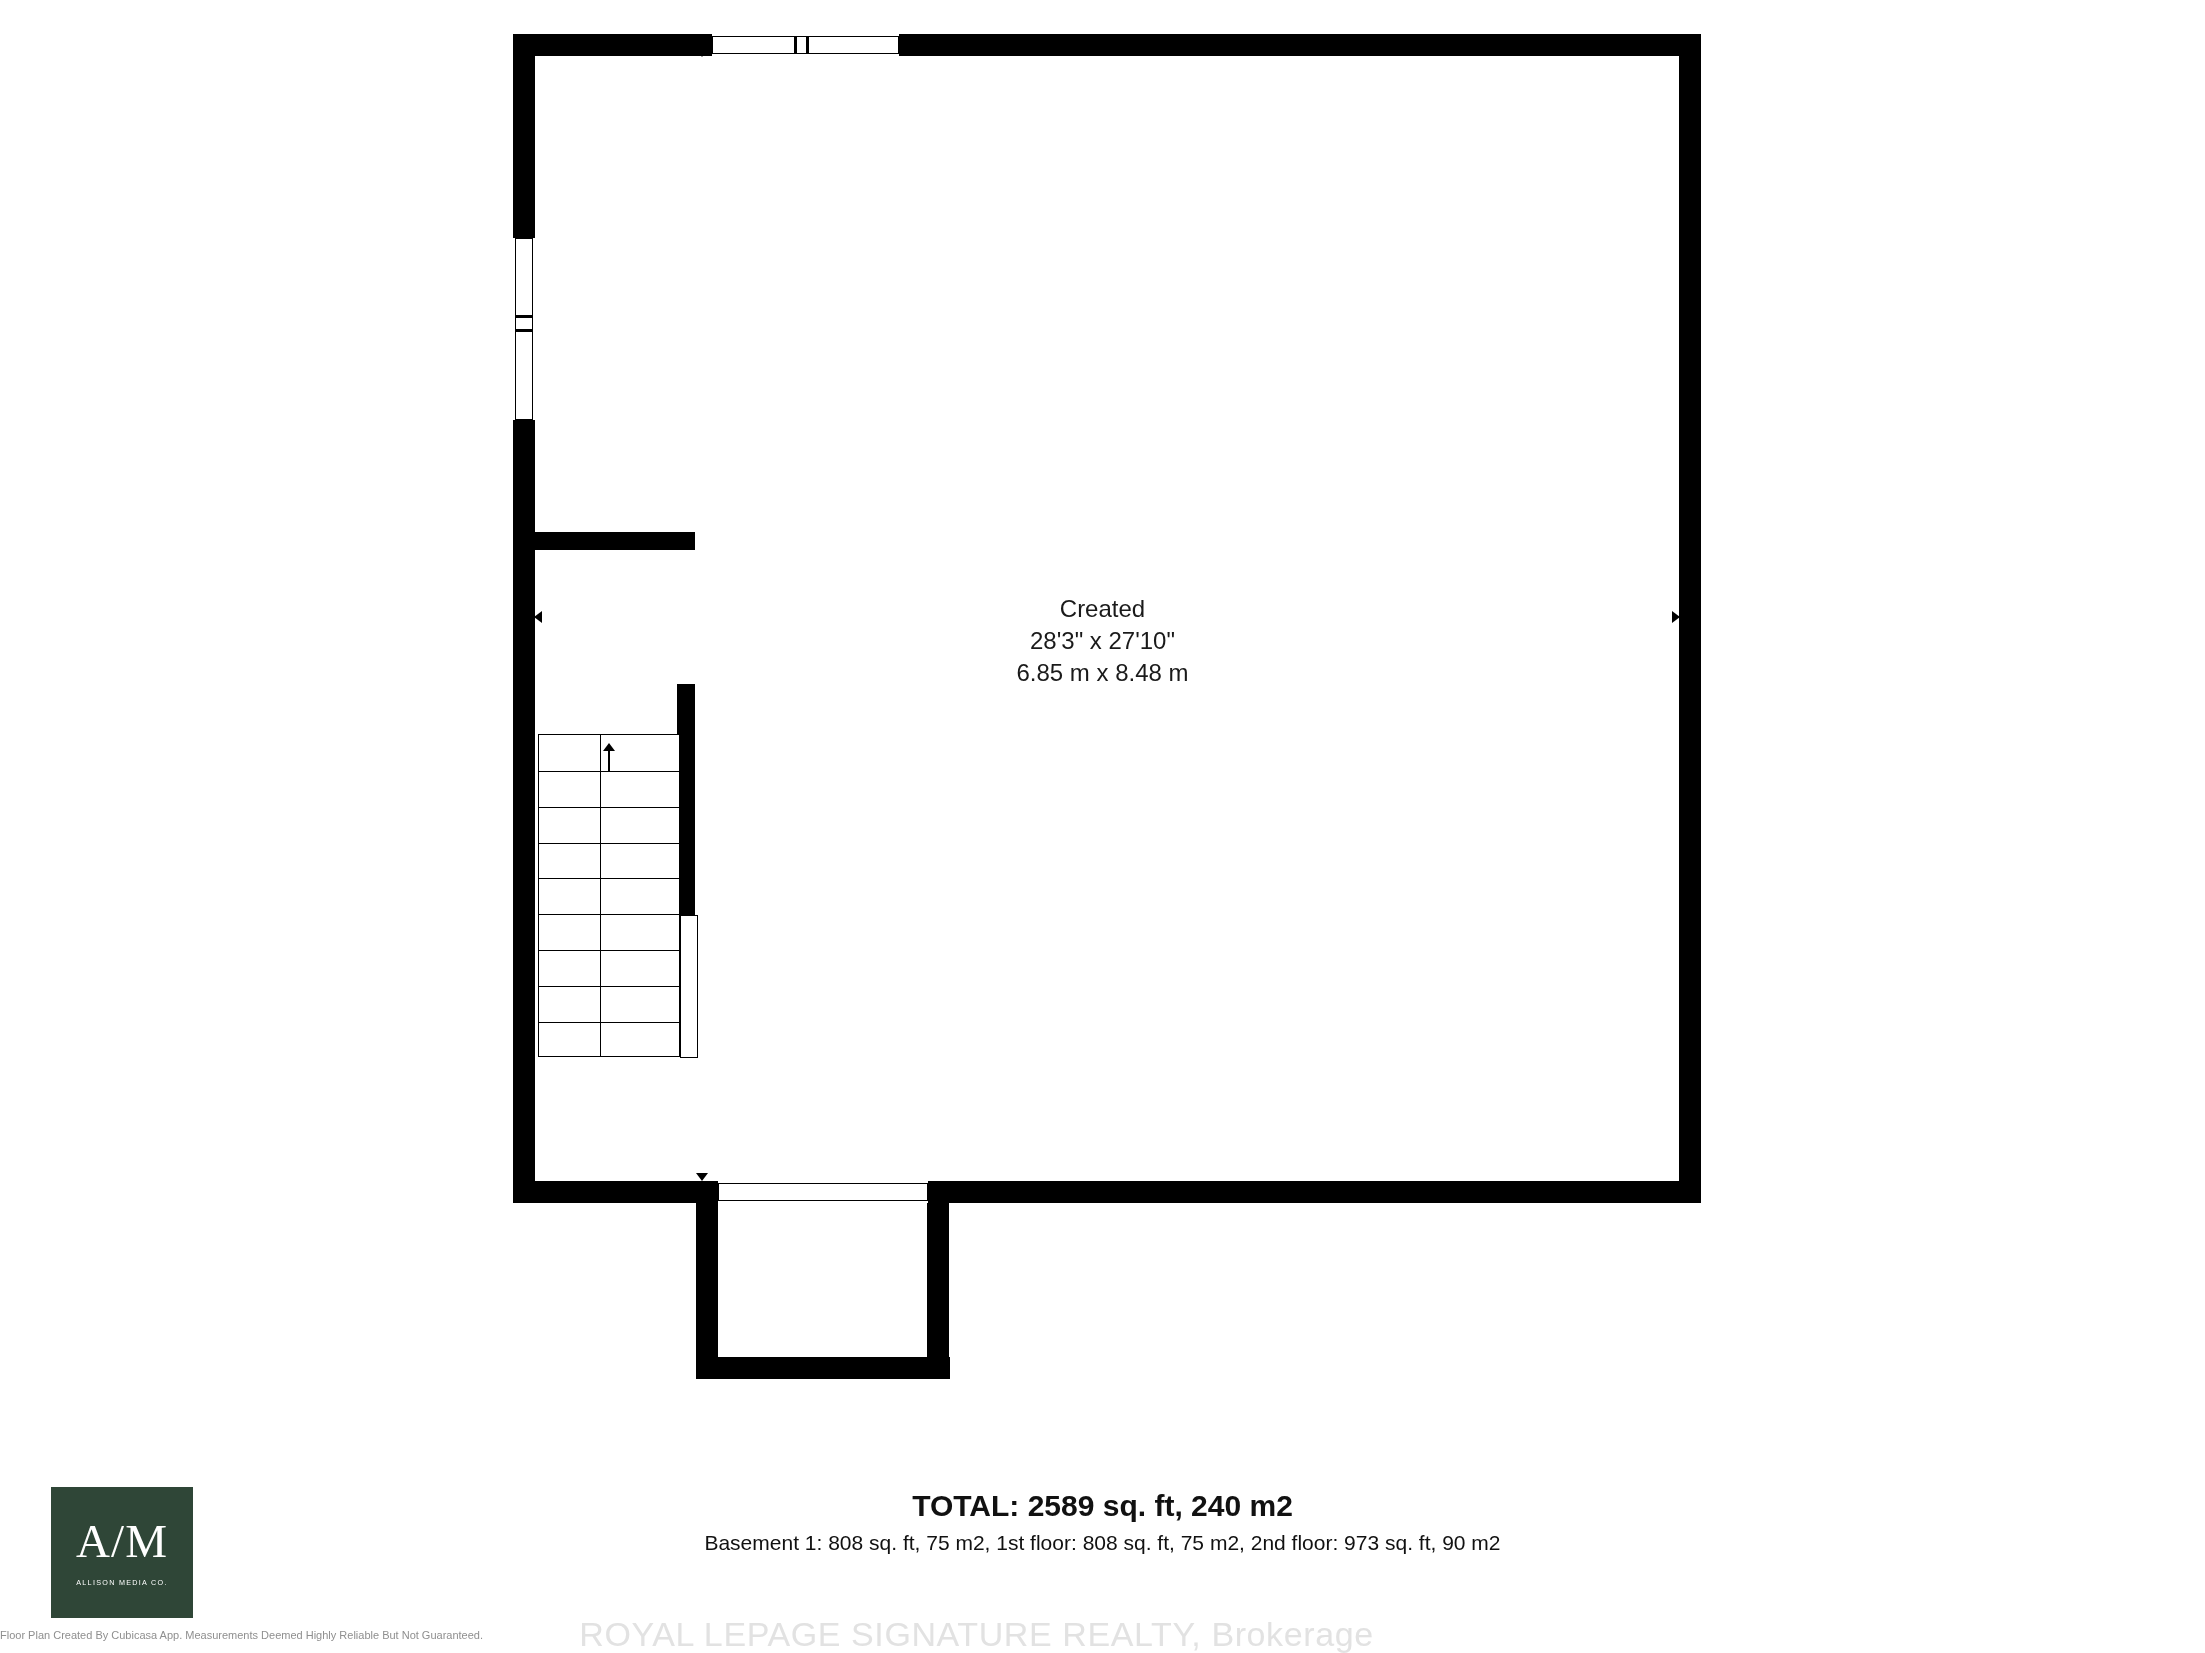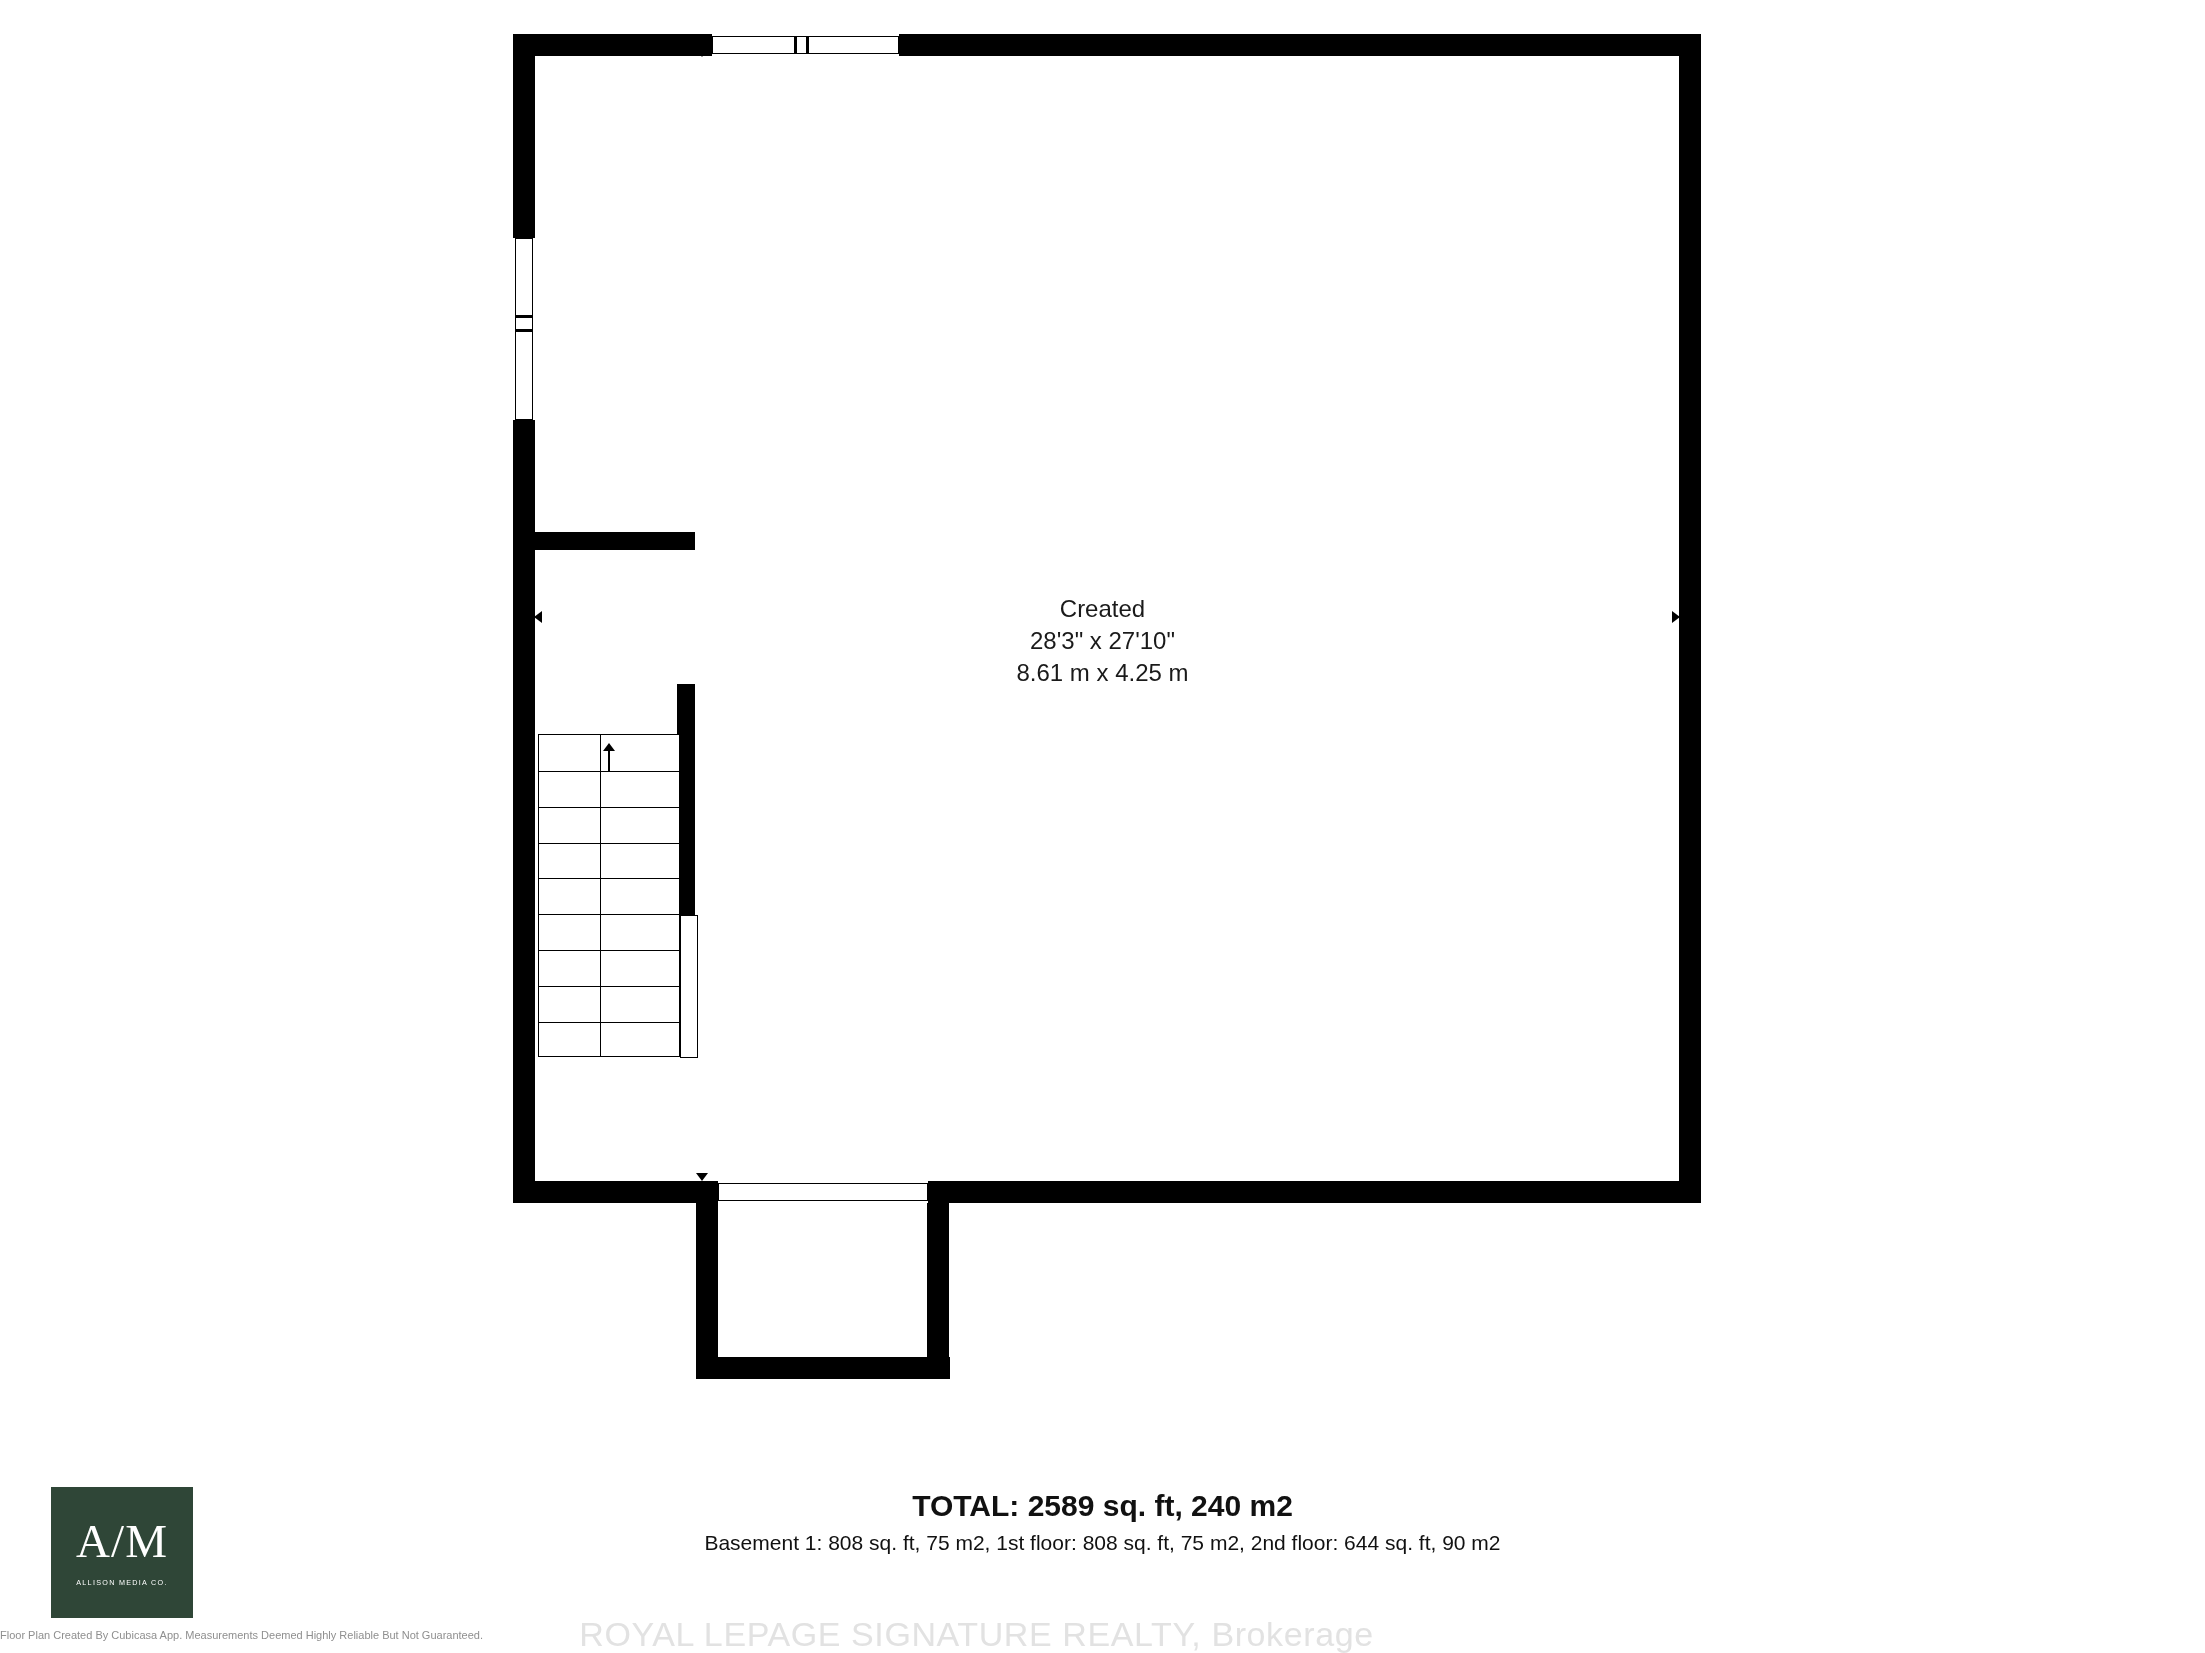--- a/index.html
+++ b/index.html
@@ -218,39 +218,39 @@
   </div>
 
   <div class="arrow arrow-up" style="left:603px; top:743px;"></div>
   <div class="wall" style="left:608px; top:751px; width:2.2px; height:21px;"></div>
 
   <div class="opening-frame" style="left:680px; top:915px; width:17.6px; height:143px;"></div>
 
   <div class="room-label" style="left:827px; top:593px; width:551px;">
     <div>Created</div>
     <div>28'3" x 27'10"</div>
-    <div>8.61 m x 4.25 m</div>
+    <div>6.85 m x 8.48 m</div>
   </div>
 
   <div class="arrow arrow-left" style="left:534px; top:611px;"></div>
   <div class="arrow arrow-right" style="left:1672px; top:611px;"></div>
   <div class="arrow arrow-down" style="left:696px; top:49px;"></div>
   <div class="arrow arrow-down" style="left:696px; top:1173px;"></div>
 
 </div>
 
 <div id="footer">
 
   <div class="logo">
     <div class="logo-mark">A/M</div>
     <div class="logo-sub">ALLISON MEDIA CO.</div>
   </div>
 
   <div class="summary">
     <div class="summary-total">TOTAL: 2589 sq. ft, 240 m2</div>
-    <div class="summary-line">Basement 1: 808 sq. ft, 75 m2, 1st floor: 808 sq. ft, 75 m2, 2nd floor: 644 sq. ft, 90 m2</div>
+    <div class="summary-line">Basement 1: 808 sq. ft, 75 m2, 1st floor: 808 sq. ft, 75 m2, 2nd floor: 973 sq. ft, 90 m2</div>
   </div>
 
   <div class="watermark">ROYAL LEPAGE SIGNATURE REALTY, Brokerage</div>
   <div class="disclaimer">Floor Plan Created By Cubicasa App. Measurements Deemed Highly Reliable But Not Guaranteed.</div>
 
 </div>
 
 
 </body></html>

